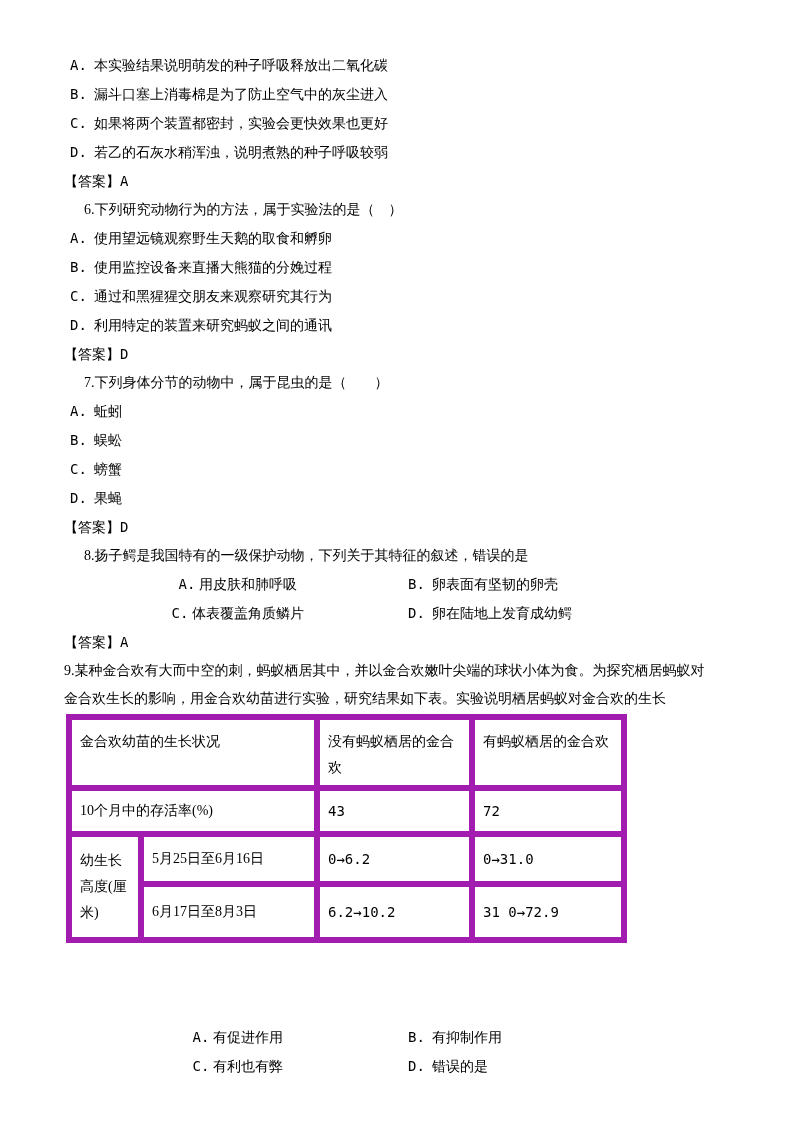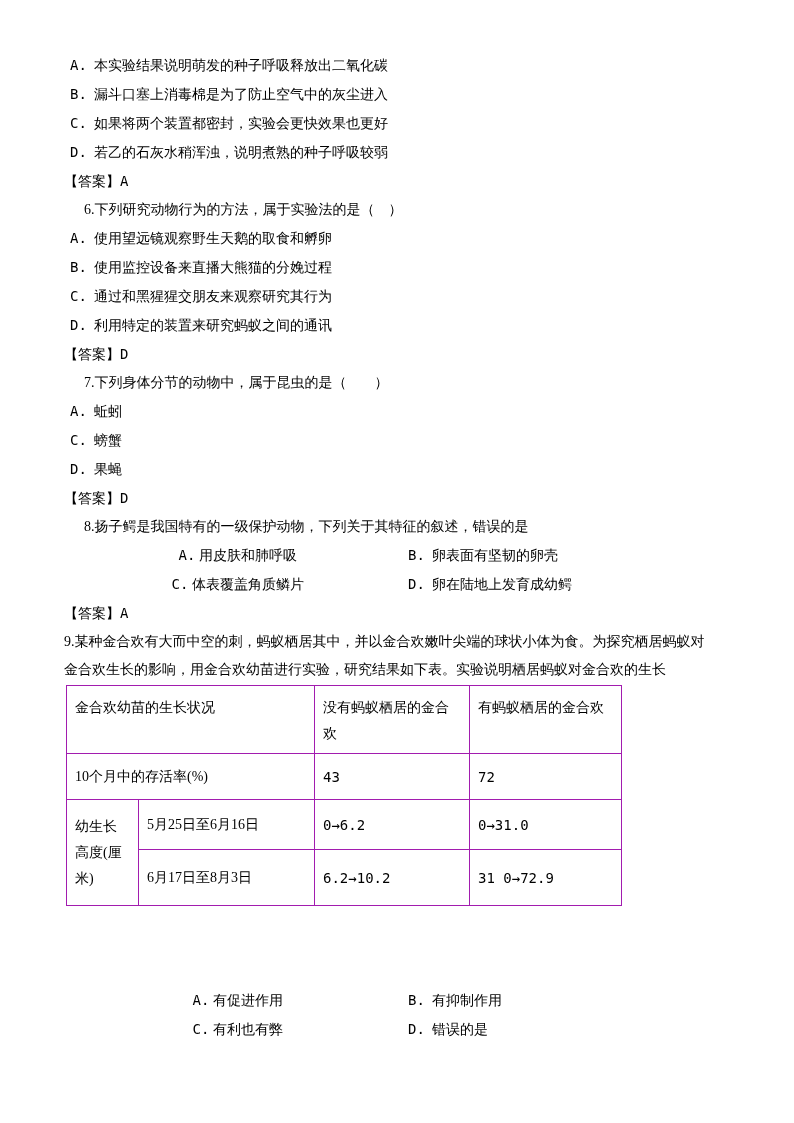--- a/index.html
+++ b/index.html
@@ -42,21 +42,21 @@
   .two-col { display: flex; }
   .two-col .col-a { width: 332px; text-align: center; }
   table.growth {
     border-collapse: collapse;
     table-layout: fixed;
     width: 555px;
     margin-left: 2px;
     margin-top: 1px;
   }
   table.growth td {
-    border: 1px solid #a21caf;
+    border: 6px solid #a21caf;
     padding: 4px 8px;
     vertical-align: middle;
     line-height: 26px;
     font-size: 14px;
     overflow: hidden;
   }
   table.growth tr.hdr td { vertical-align: top; padding-top: 9px; }
   tr.r1 { height: 68px; }
   tr.r2 { height: 46px; }
   tr.r3 { height: 50px; margin-top: 10px; }
@@ -77,20 +77,21 @@
 
   <div class="line stem">6.下列研究动物行为的方法，属于实验法的是（　）</div>
   <div class="line opt"><span class="letter mono">A.</span><span>使用望远镜观察野生天鹅的取食和孵卵</span></div>
   <div class="line opt"><span class="letter mono">B.</span><span>使用监控设备来直播大熊猫的分娩过程</span></div>
   <div class="line opt"><span class="letter mono">C.</span><span>通过和黑猩猩交朋友来观察研究其行为</span></div>
   <div class="line opt"><span class="letter mono">D.</span><span>利用特定的装置来研究蚂蚁之间的通讯</span></div>
   <div class="line answer"><span>【答案】</span><span class="mono">D</span></div>
 
   <div class="line stem">7.下列身体分节的动物中，属于昆虫的是（　　）</div>
   <div class="line opt"><span class="letter mono">A.</span><span>蚯蚓</span></div>
+  <div class="line opt"><span class="letter mono">B.</span><span>蜈蚣</span></div>
   <div class="line opt"><span class="letter mono">C.</span><span>螃蟹</span></div>
   <div class="line opt"><span class="letter mono">D.</span><span>果蝇</span></div>
   <div class="line answer"><span>【答案】</span><span class="mono">D</span></div>
 
   <div class="line stem">8.扬子鳄是我国特有的一级保护动物，下列关于其特征的叙述，错误的是</div>
   <div class="line two-col">
     <div class="opt col-a"><span class="letter mono">A.</span><span>用皮肤和肺呼吸</span></div>
     <div class="opt"><span class="letter mono">B.</span><span>卵表面有坚韧的卵壳</span></div>
   </div>
   <div class="line two-col">

